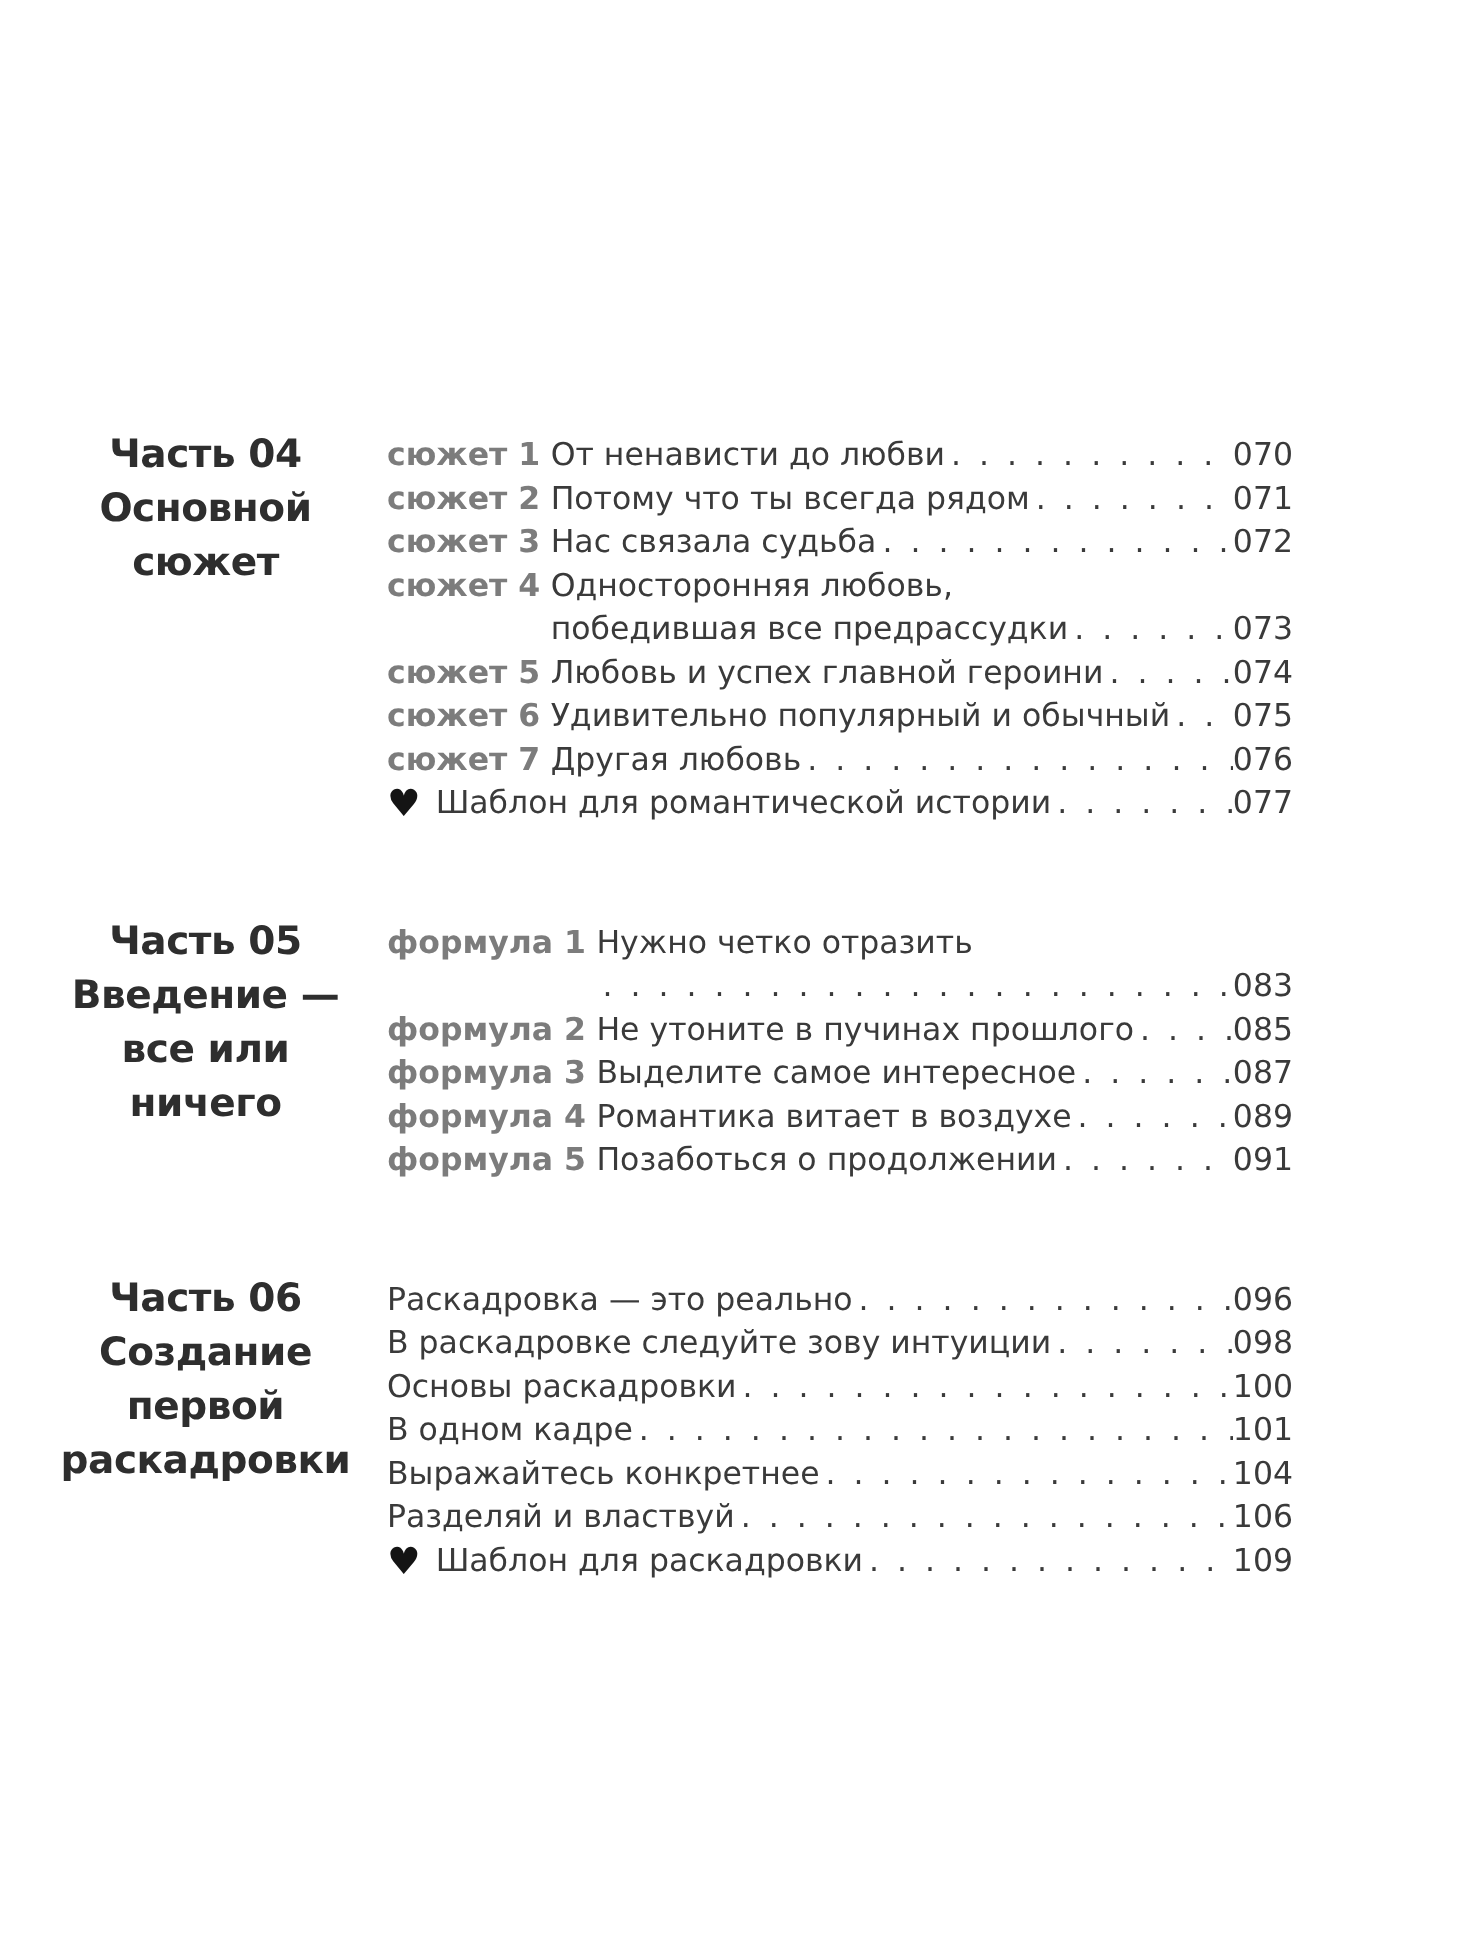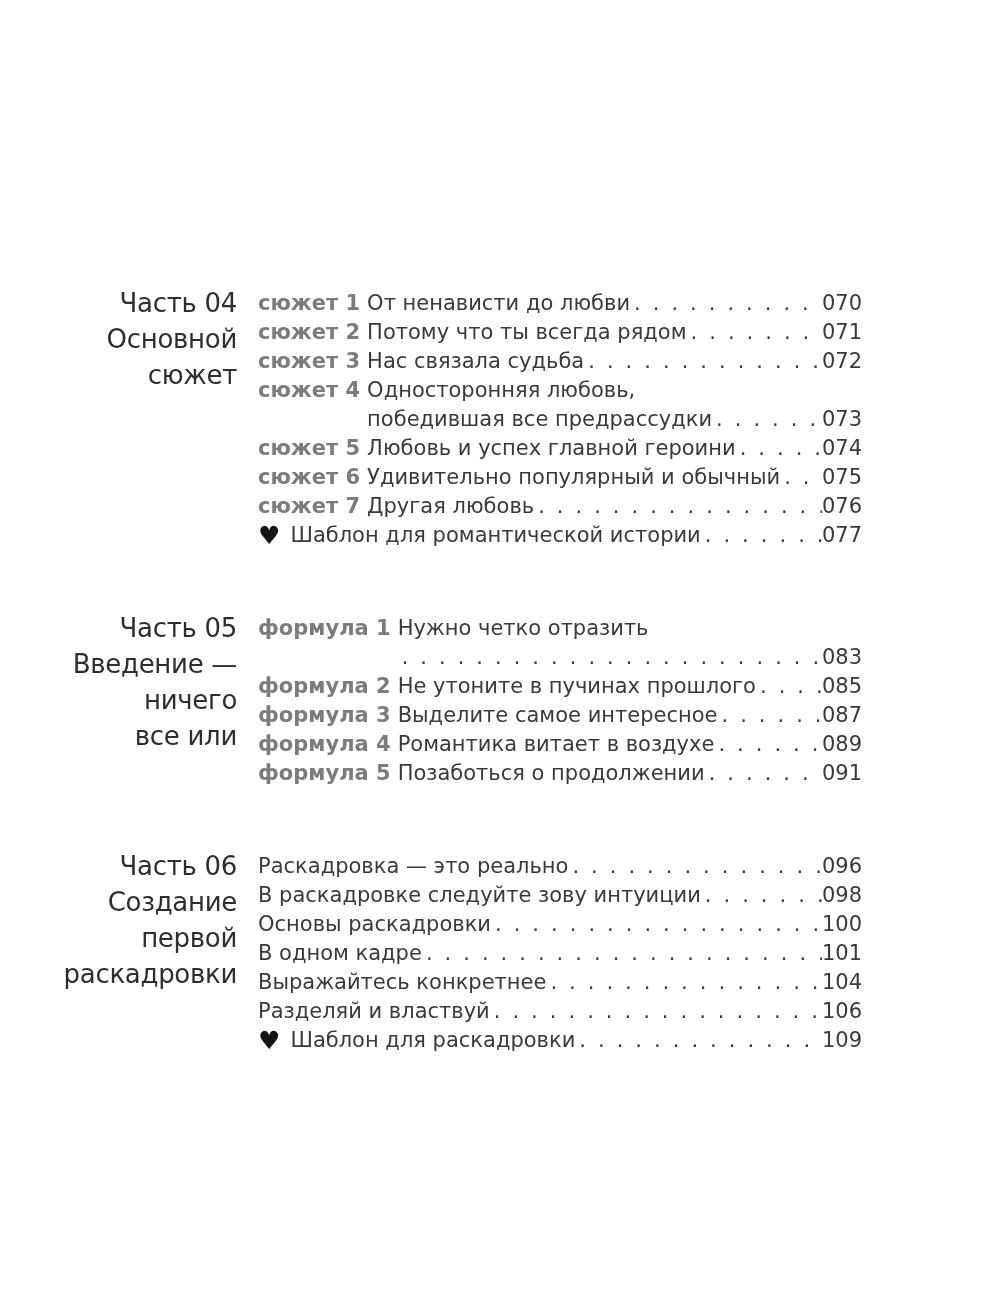--- a/index.html
+++ b/index.html
@@ -19,22 +19,22 @@
     font-family: "DejaVu Sans", "Liberation Sans", sans-serif;
     color: var(--text);
   }
   .toc { padding: 289px 125px 0 37px; }
   .toc-section { display: flex; align-items: flex-start; }
   .toc-section + .toc-section { margin-top: 64px; }
 
   .part {
     flex: 0 0 200px;
     width: 200px;
-    text-align: right;
-    font-weight: normal;
+    text-align: center;
+    font-weight: bold;
     font-size: 26px;
     line-height: 36px;
     color: var(--title);
     letter-spacing: -0.3px;
   }
   .part-label { margin-top: -4px; }
 
   .entries {
     flex: 1;
     margin-left: 21px;
@@ -159,22 +159,22 @@
               <span class="leader"></span>
               <span class="page">077</span>
             </div>
           </div>
         </div>
       </section>
       <section class="toc-section">
         <div class="part">
           <div class="part-label">Часть 05</div>
           <div class="part-title-line">Введение —</div>
+          <div class="part-title-line">все или</div>
           <div class="part-title-line">ничего</div>
-          <div class="part-title-line">все или</div>
         </div>
         <div class="entries">
           <div class="entry">
             <div class="entry-line">
               <span class="label">формула 1</span>
               <span class="etext">Нужно четко отразить</span>
             </div>
             <div class="entry-line">
               <span class="label spacer" aria-hidden="true">формула 1</span>
               <span class="leader"></span>

